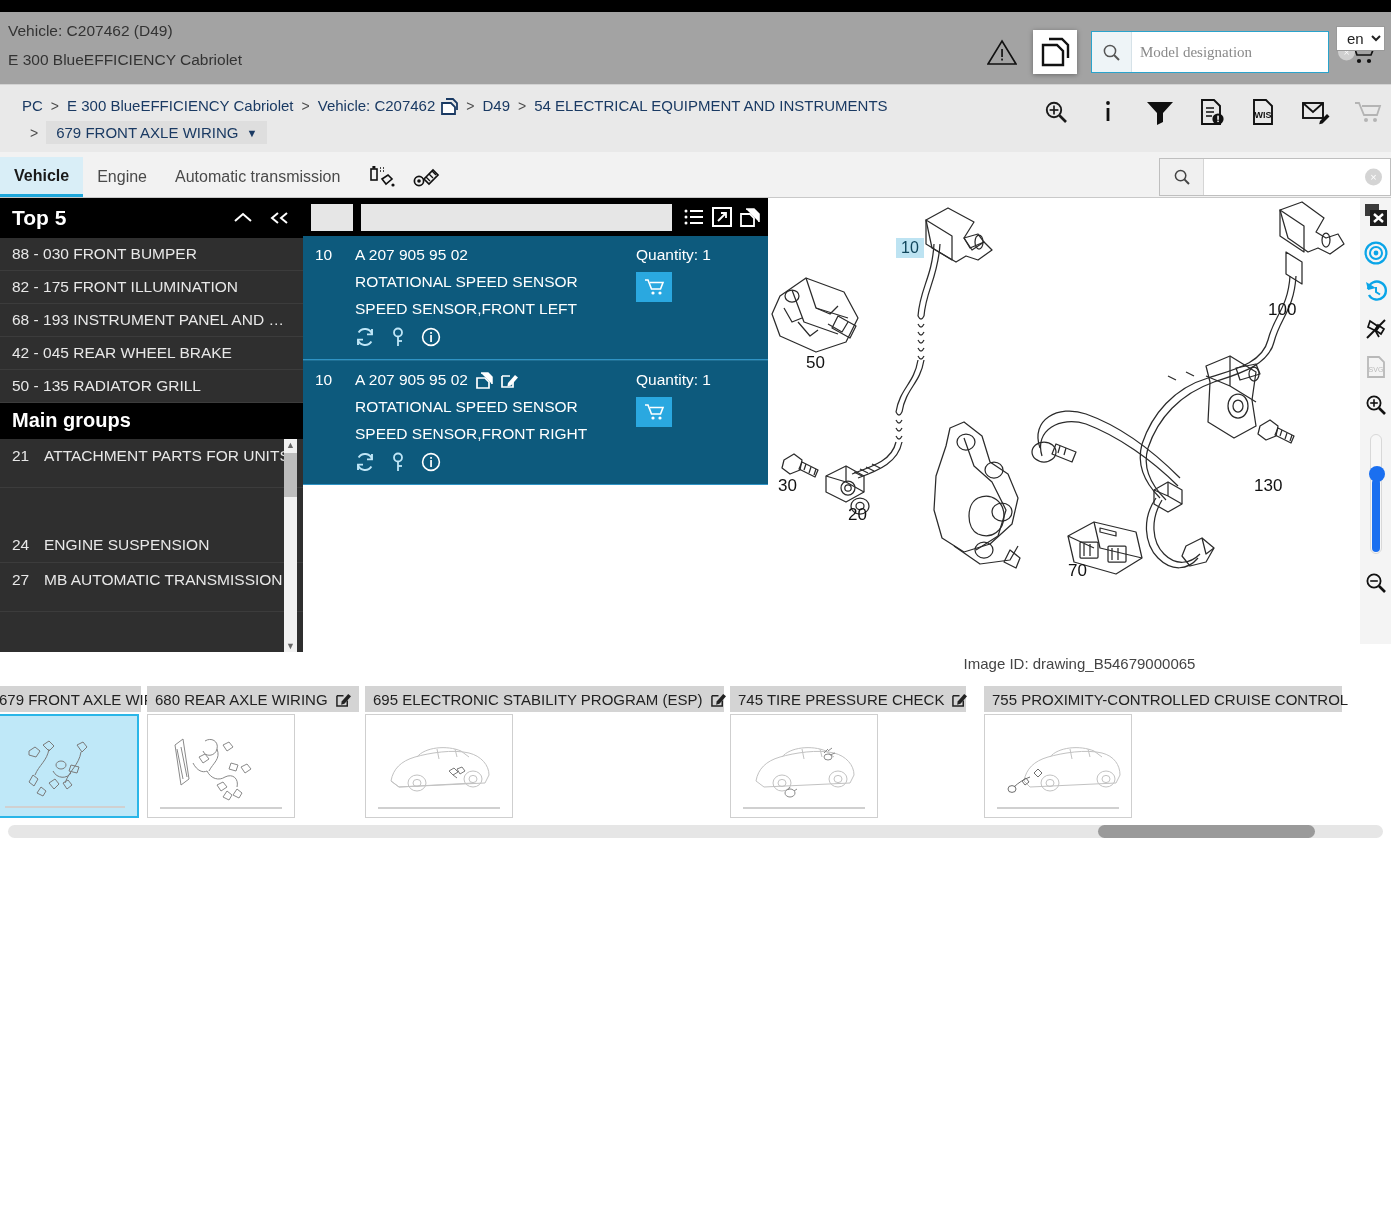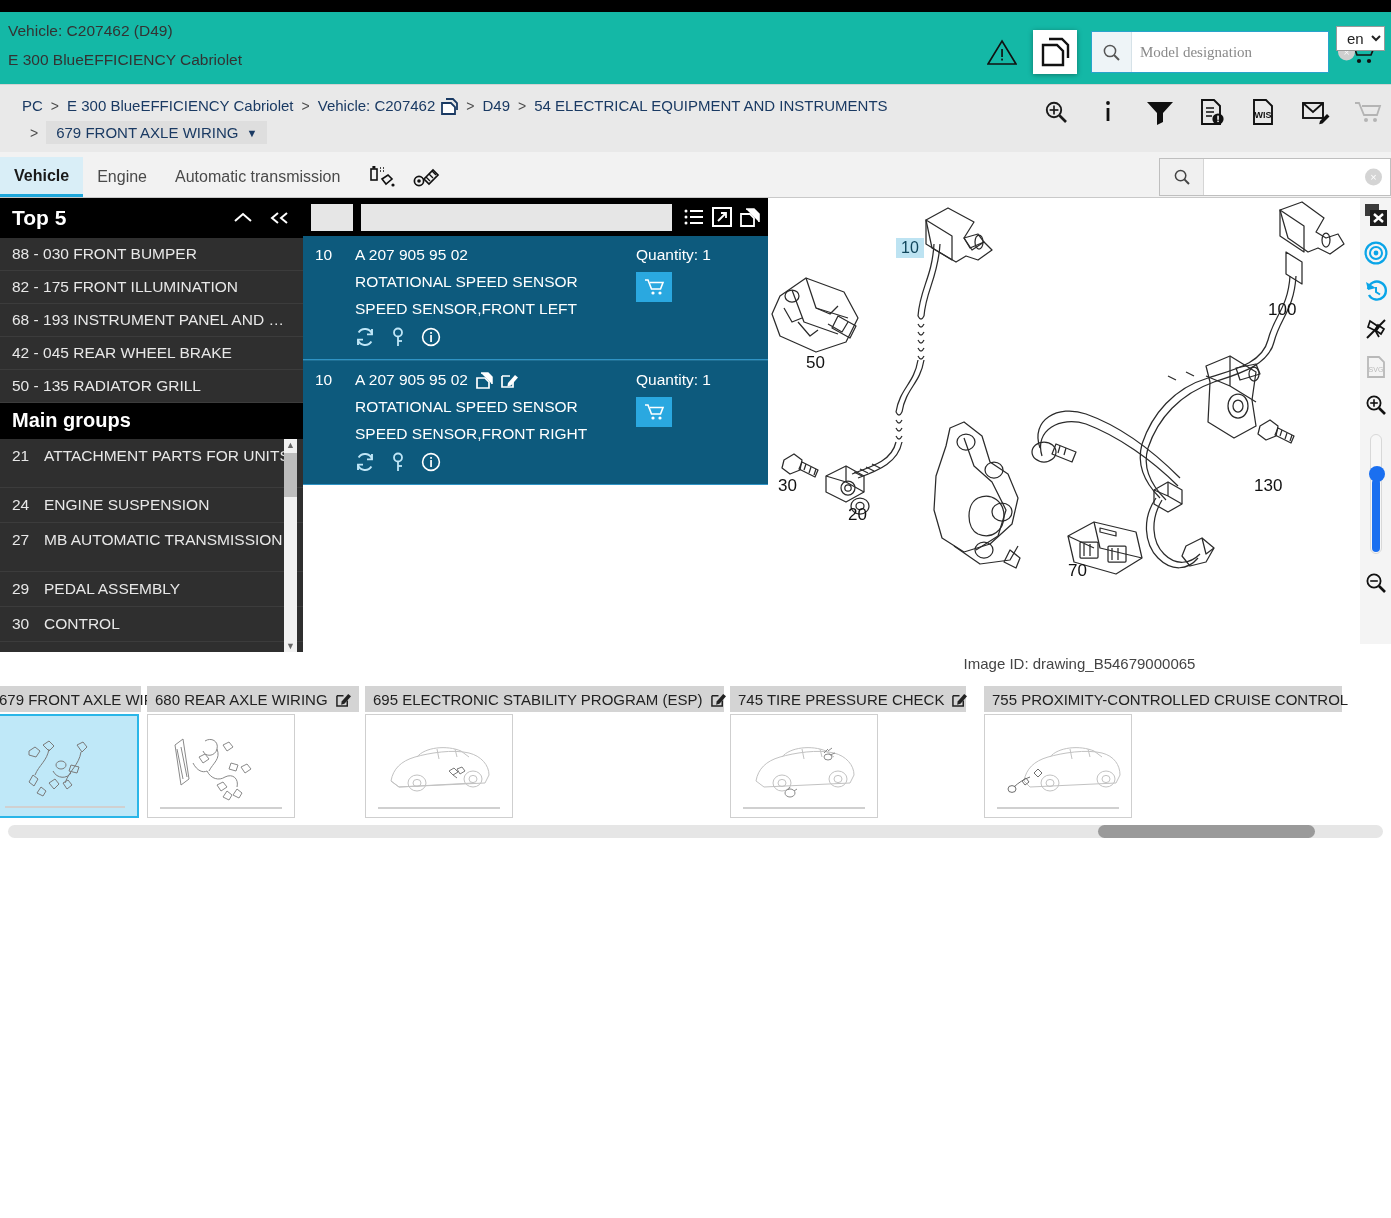--- a/index.html
+++ b/index.html
@@ -10,21 +10,21 @@
     overflow: hidden;
   }
 
   
   .chrome-strip { height: 12px; background: #000000; width: 100%; }
 
   
   .header {
     position: relative;
     height: 72px;
-    background: #14b8a6;
+    background: #a3a3a3;
     padding: 8px 0 0 8px;
   }
   .veh-line1 { font-size: 15.5px; color: #333333; line-height: 22px; }
   .veh-line2 { font-size: 15.5px; color: #333333; line-height: 22px; margin-top: 7px; }
 
   .header-tools {
     position: absolute; top: 18px; right: 8px;
     display: flex; align-items: center; gap: 14px;
   }
   .warn-icon { width: 34px; height: 34px; display: flex; align-items: center; justify-content: center; }
@@ -130,21 +130,21 @@
   }
   .mg-head {
     background: #000000; color: #ffffff; font-size: 20px; font-weight: bold;
     padding: 6px 12px; height: 36px;
   }
   .mg-list { position: relative; height: 213px; overflow: hidden; background: #2f2f2f; }
   .mg-item {
     display: flex; color: #e8e8e8; font-size: 15.5px; padding: 8px 12px 22px 12px;
     border-bottom: 1px solid #3c3c3c; cursor: pointer;
   }
-  .mg-item.tight { padding-bottom: 8px; }
+  .mg-item.tight { padding-bottom: 8px; margin-top: 40px; }
   .mg-num { width: 32px; flex: none; }
   .mg-scroll {
     position: absolute; right: 6px; top: 0; width: 13px; height: 100%;
     background: #f1f1f1; display: flex; flex-direction: column; align-items: center;
     justify-content: space-between;
   }
   .mg-arrow { font-size: 9px; color: #666666; line-height: 12px; }
   .mg-thumb { position: absolute; top: 14px; left: 0; width: 13px; height: 44px; background: #bdbdbd; }
 
   

